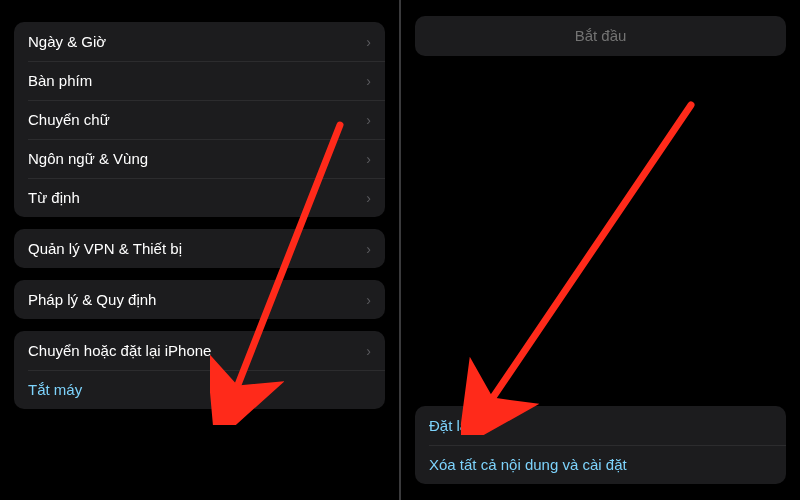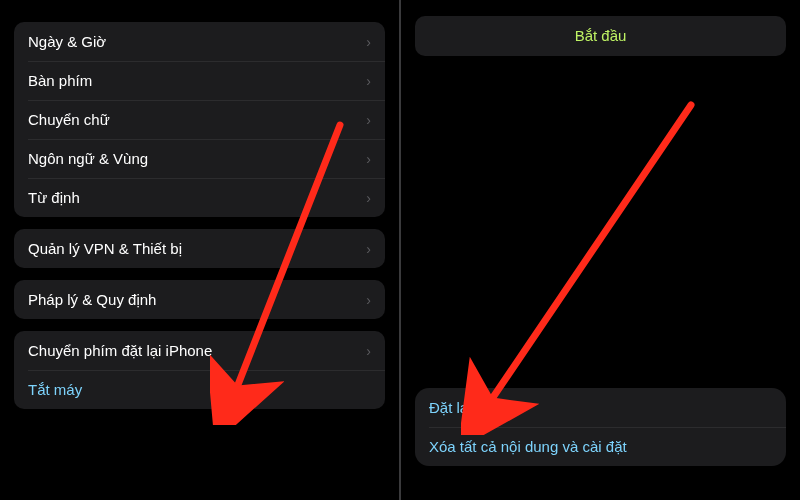--- a/index.html
+++ b/index.html
@@ -55,27 +55,26 @@
     .row-link { color: #7dd3fc; }
     .top-button-wrap {
       background: #1c1c1e;
       border-radius: 10px;
       margin: 0 10px 6px 10px;
       padding: 11px 14px;
       text-align: center;
       cursor: pointer;
     }
     .top-button-wrap .btn-label {
-      color: #bef264;
+      color: #737373;
       font-size: 15px;
     }
     .spacer { flex: 1; }
     .bottom-group {
-      margin-bottom: 18px;
-      border-radius: 14px;
+      margin-bottom: 0;
     }
     .arrow {
       position: absolute;
       pointer-events: none;
     }
     .arrow svg { display: block; }
   </style>
 </head>
 <body>
 
@@ -113,21 +112,21 @@
 
   <div class="group">
     <div class="row">
       <span class="row-label">Pháp lý &amp; Quy định</span>
       <span class="chevron">›</span>
     </div>
   </div>
 
   <div class="group">
     <div class="row">
-      <span class="row-label">Chuyển phím đặt lại iPhone</span>
+      <span class="row-label">Chuyển hoặc đặt lại iPhone</span>
       <span class="chevron">›</span>
     </div>
     <div class="row">
       <span class="row-label row-link">Tắt máy</span>
     </div>
   </div>
 
   <div class="arrow" style="left:210px; top:115px;">
     <svg width="150" height="310">
       <defs>

